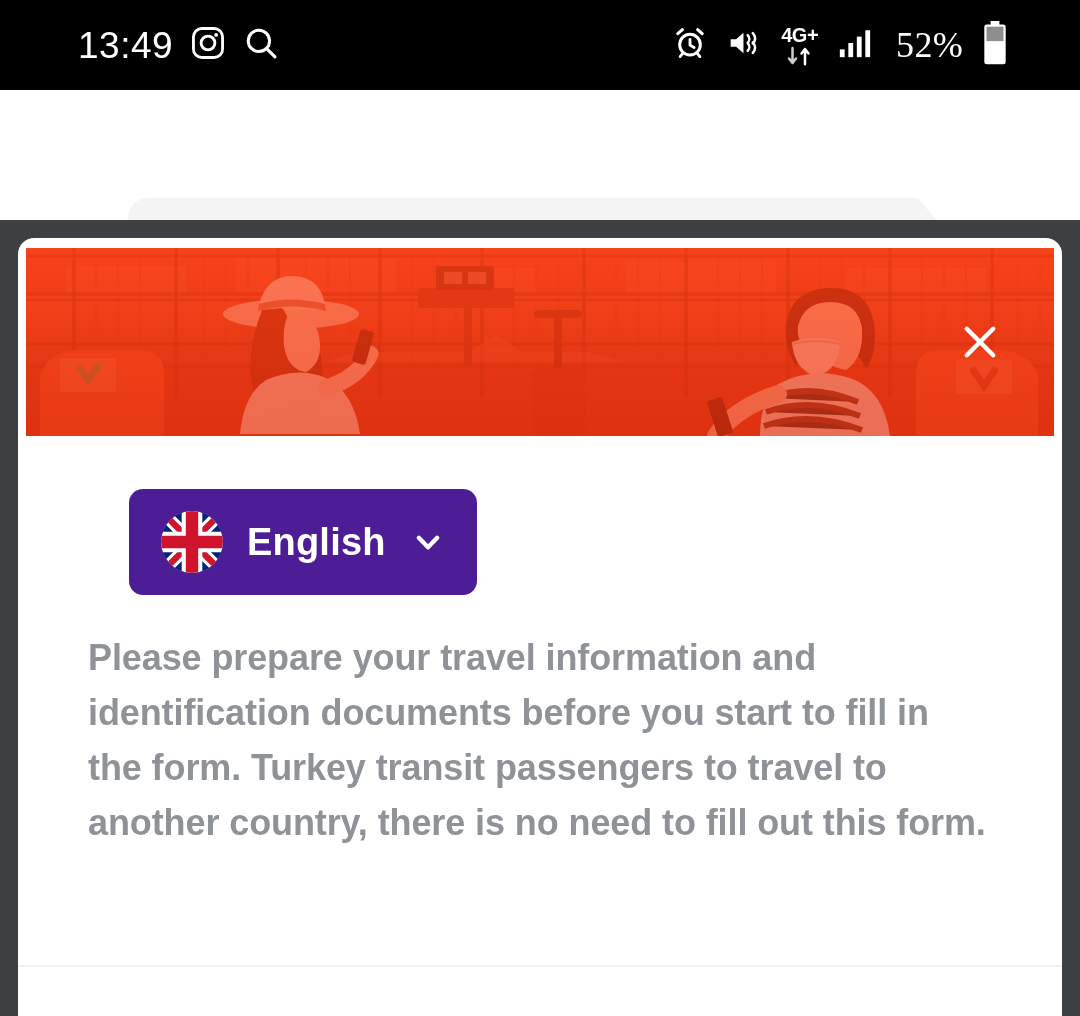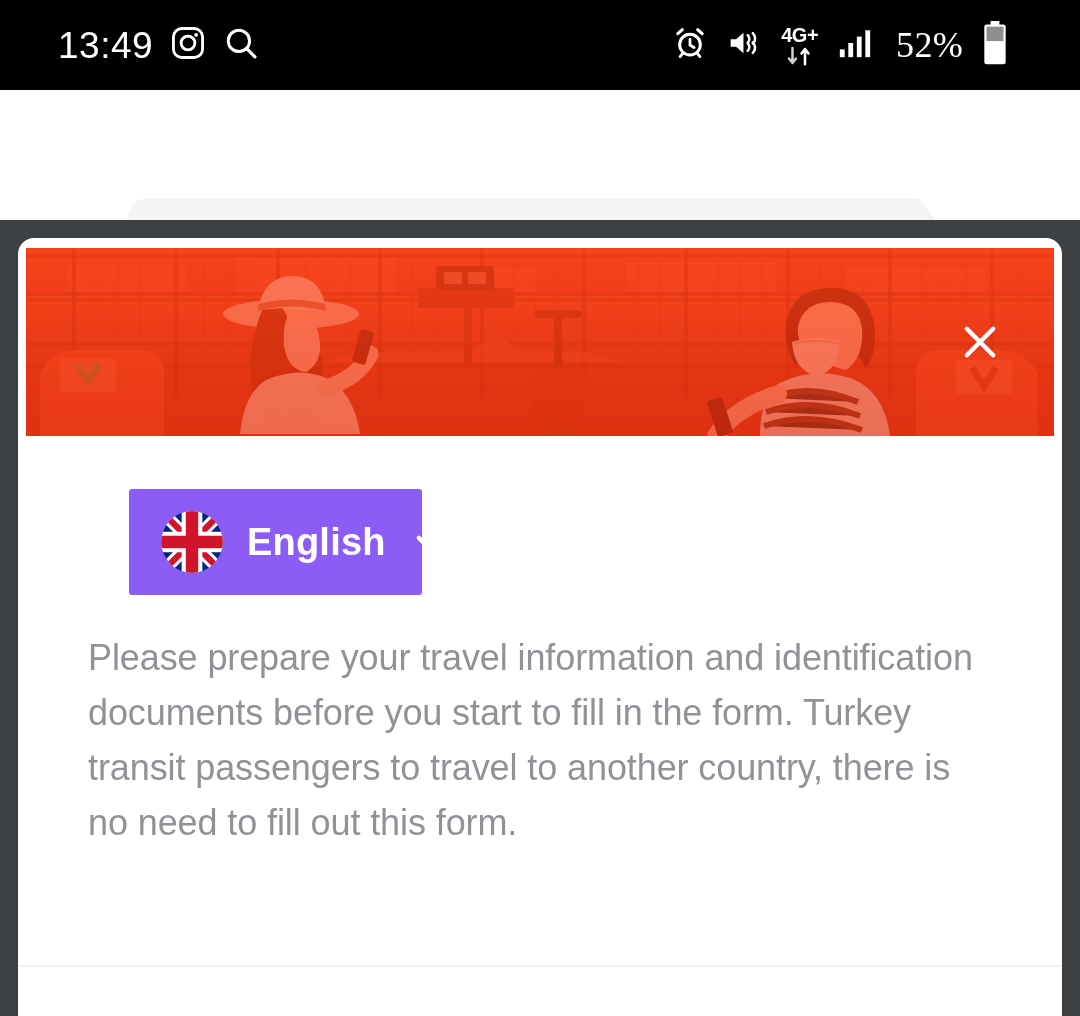--- a/index.html
+++ b/index.html
@@ -10,21 +10,21 @@
     overflow:hidden;
   }
   #root { position:relative; width:1080px; height:1016px; background:#fff; }
 
   
   .statusbar{
     position:absolute; left:0; top:0; width:1080px; height:90px;
     background:#000; color:#fff;
     display:flex; align-items:center;
   }
-  .sb-left{ display:flex; align-items:center; gap:17px; margin-left:58px; }
+  .sb-left{ display:flex; align-items:center; gap:17px; margin-left:78px; }
   .sb-clock{ font-size:37px; font-weight:400; letter-spacing:0.5px; line-height:1; }
   .sb-right{ margin-left:auto; margin-right:72px; display:flex; align-items:center; gap:19px; }
   .sb-pct{ font-size:36px; font-weight:400; letter-spacing:0.3px; line-height:1; margin-left:6px;font-family:Liberation Serif, serif;}
   .ico{ display:block; }
 
   
   .chrome{
     position:absolute; left:0; top:90px; width:1080px; height:130px;
     background:#ffffff;
   }
@@ -73,23 +73,23 @@
   }
   .banner svg{ display:block; width:100%; height:100%; }
   .banner-close{
     position:absolute; right:52px; top:72px; width:44px; height:44px;
     display:flex; align-items:center; justify-content:center; cursor:pointer;
   }
 
   
   .langbtn{
     position:absolute; left:111px; top:251px;
-    width:293px; height:106px;
-    background:#8b5cf6;
-    border-radius:3px;
+    width:348px; height:106px;
+    background:#4c1d95;
+    border-radius:14px;
     display:flex; align-items:center;
     cursor:pointer;
     border:none;
   }
   .flag{
     width:62px; height:62px; border-radius:50%;
     margin-left:32px; overflow:hidden; flex:none;
     box-shadow:0 0 0 1px rgba(255,255,255,.25) inset;
   }
   .flag svg{ display:block; }
@@ -98,21 +98,21 @@
     margin-left:24px; letter-spacing:.2px; white-space:nowrap;
   }
   .chev{ margin-left:22px; flex:none; display:flex; align-items:center; }
 
   
   .para{
     position:absolute; left:70px; top:392px; width:900px;
     color:#8f9397;
     font-size:36px;
     line-height:55px;
-    font-weight:400;
+    font-weight:700;
     letter-spacing:-0.1px;
   }
 
   
   .divider{
     position:absolute; left:0; right:0; top:727px; height:2px;
     background:#f1f1f1;
   }
 </style>
 </head>

